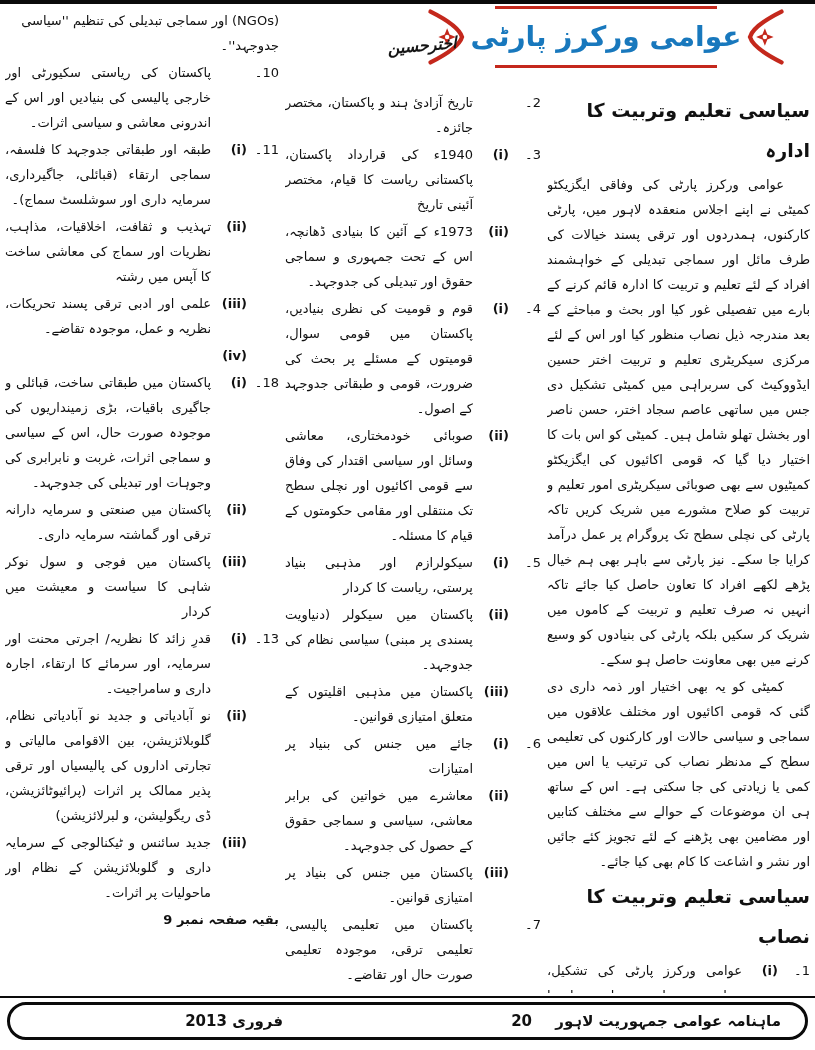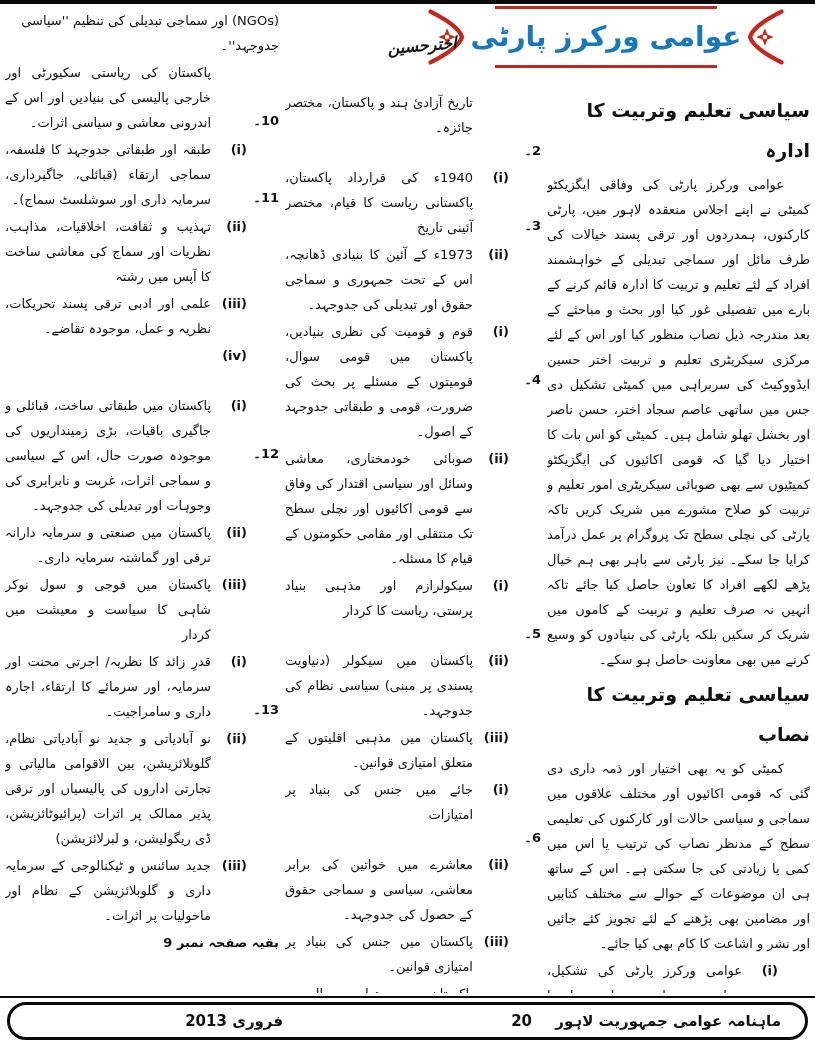--- a/index.html
+++ b/index.html
@@ -32,21 +32,21 @@
   .blk{margin:0 0 2px 0;}
   .blk .txt{text-align:justify;}
   .b-heading .txt{
     text-align:center;font-size:19px;font-weight:bold;line-height:40px;
     text-align-last:center;
   }
   .b-para .txt{text-indent:26px;display:block;}
   .b-note .txt{font-weight:bold;text-align:center;text-align-last:right;}
   
   .b-item{display:flex;align-items:flex-start;}
-  .b-item .num{flex:0 0 32px;font-weight:bold;margin-top:48px;}
+  .b-item .num{flex:0 0 32px;font-weight:normal;}
   .b-item .sub{flex:0 0 36px;font-weight:bold;}
   .b-item .txt{flex:1 1 auto;}
   .b-item .empty{visibility:hidden;}
   
   .prefooter-rule{position:absolute;left:0;top:996px;width:815px;height:2px;background:#0a0a0a;}
   .footer-pill{
     position:absolute;left:7px;top:1002px;width:801px;height:38px;
     border:3px solid #0a0a0a;border-radius:21px;box-sizing:border-box;
     display:flex;align-items:center;padding:0 24px;background:#fff;
   }
@@ -86,31 +86,31 @@
       
       
       <span class="txt">سیاسی تعلیم وتربیت کا ادارہ</span>
     </div>
 
     <div class="blk b-para">
 
       <span class="txt">عوامی ورکرز پارٹی کی وفاقی ایگزیکٹو کمیٹی نے اپنے اجلاس منعقدہ لاہور میں، پارٹی کارکنوں، ہمدردوں اور ترقی پسند خیالات کی طرف مائل اور سماجی تبدیلی کے خواہشمند افراد کے لئے تعلیم و تربیت کا ادارہ قائم کرنے کے بارے میں تفصیلی غور کیا اور بحث و مباحثے کے بعد مندرجہ ذیل نصاب منظور کیا اور اس کے لئے مرکزی سیکریٹری تعلیم و تربیت اختر حسین ایڈووکیٹ کی سربراہی میں کمیٹی تشکیل دی جس میں ساتھی عاصم سجاد اختر، حسن ناصر اور بخشل تھلو شامل ہیں۔ کمیٹی کو اس بات کا اختیار دیا گیا کہ قومی اکائیوں کی ایگزیکٹو کمیٹیوں سے بھی صوبائی سیکریٹری امور تعلیم و تربیت کو صلاح مشورے میں شریک کریں تاکہ پارٹی کی نچلی سطح تک پروگرام پر عمل درآمد کرایا جا سکے۔ نیز پارٹی سے باہر بھی ہم خیال پڑھے لکھے افراد کا تعاون حاصل کیا جائے تاکہ انہیں نہ صرف تعلیم و تربیت کے کاموں میں شریک کر سکیں بلکہ پارٹی کی بنیادوں کو وسیع کرنے میں بھی معاونت حاصل ہو سکے۔</span>
     </div>
 
+    <div class="blk b-para">
+
+      <span class="txt">کمیٹی کو یہ بھی اختیار اور ذمہ داری دی گئی کہ قومی اکائیوں اور مختلف علاقوں میں سماجی و سیاسی حالات اور کارکنوں کی تعلیمی سطح کے مدنظر نصاب کی ترتیب یا اس میں کمی یا زیادتی کی جا سکتی ہے۔ اس کے ساتھ ہی ان موضوعات کے حوالے سے مختلف کتابیں اور مضامین بھی پڑھنے کے لئے تجویز کئے جائیں اور نشر و اشاعت کا کام بھی کیا جائے۔</span>
+    </div>
+
     <div class="blk b-heading">
       
       
       <span class="txt">سیاسی تعلیم وتربیت کا نصاب</span>
     </div>
 
-    <div class="blk b-para">
-
-      <span class="txt">کمیٹی کو یہ بھی اختیار اور ذمہ داری دی گئی کہ قومی اکائیوں اور مختلف علاقوں میں سماجی و سیاسی حالات اور کارکنوں کی تعلیمی سطح کے مدنظر نصاب کی ترتیب یا اس میں کمی یا زیادتی کی جا سکتی ہے۔ اس کے ساتھ ہی ان موضوعات کے حوالے سے مختلف کتابیں اور مضامین بھی پڑھنے کے لئے تجویز کئے جائیں اور نشر و اشاعت کا کام بھی کیا جائے۔</span>
-    </div>
-
     <div class="blk b-item">
       <span class="num">1۔</span>
       <span class="sub">(i)</span>
       <span class="txt">عوامی ورکرز پارٹی کی تشکیل، سیاسی دستاویز، بنیادی راہنما اصول اور پروگرام</span>
     </div>
 
   </section>
 
 <section class="col col-middle">
 
@@ -225,21 +225,21 @@
       <span class="sub">(iii)</span>
       <span class="txt">علمی اور ادبی ترقی پسند تحریکات، نظریہ و عمل، موجودہ تقاضے۔</span>
     </div>
 
     <div class="blk b-item">
       <span class="num empty"></span>
       <span class="sub">(iv)</span>
     </div>
 
     <div class="blk b-item">
-      <span class="num">12۔</span>
+      <span class="num">18۔</span>
       <span class="sub">(i)</span>
       <span class="txt">پاکستان میں طبقاتی ساخت، قبائلی و جاگیری باقیات، بڑی زمینداریوں کی موجودہ صورت حال، اس کے سیاسی و سماجی اثرات، غربت و نابرابری کی وجوہات اور تبدیلی کی جدوجہد۔</span>
     </div>
 
     <div class="blk b-item">
       <span class="num empty"></span>
       <span class="sub">(ii)</span>
       <span class="txt">پاکستان میں صنعتی و سرمایہ دارانہ ترقی اور گماشتہ سرمایہ داری۔</span>
     </div>
 

